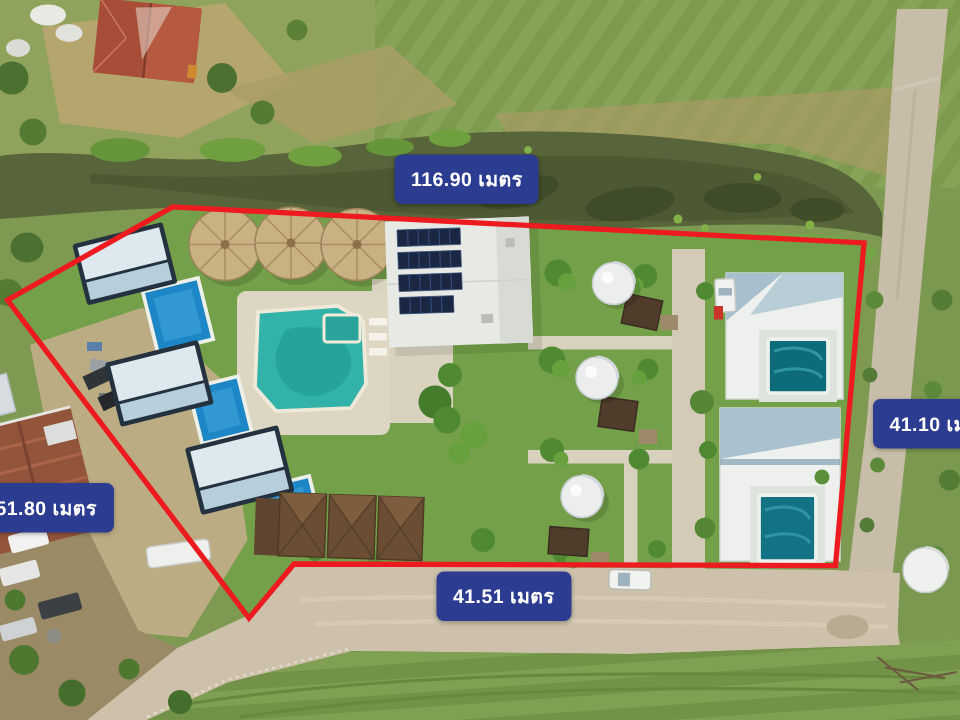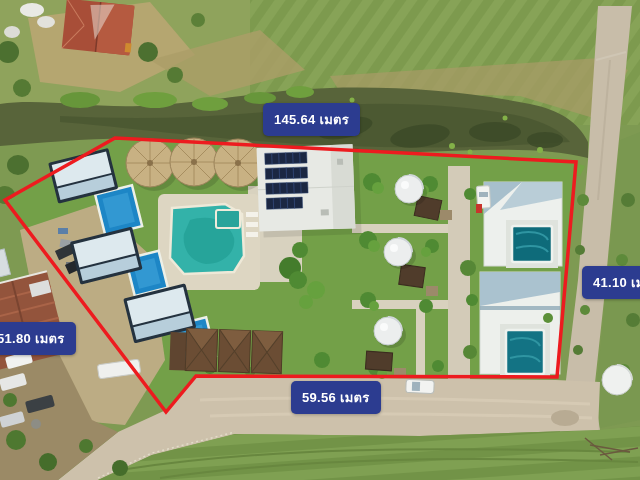--- a/index.html
+++ b/index.html
@@ -346,17 +346,17 @@
   </g>
 
   <g>
     <circle cx="617" cy="380" r="15" fill="#eff1ef" stroke="#c7ccc9"></circle>
     <path d="M617,365 A15,15 0 0 1 632,380" fill="none" stroke="#d5dad7" stroke-width="2"></path>
   </g>
 
   <polygon points="5,200 115,138 576,162 557,377 196,376 166,412" fill="none" stroke="var(--boundary-line,#ed1b1f)" stroke-width="3.5" stroke-linejoin="miter"></polygon>
 </svg>
 
-  <div class="m-label m-top">145.64 เมตร</div>
+  <div class="m-label m-top">116.90 เมตร</div>
   <div class="m-label m-right">41.10 เมตร</div>
   <div class="m-label m-left">51.80 เมตร</div>
-  <div class="m-label m-bottom">59.56 เมตร</div>
+  <div class="m-label m-bottom">41.51 เมตร</div>
 </div>
 
 </body></html>

